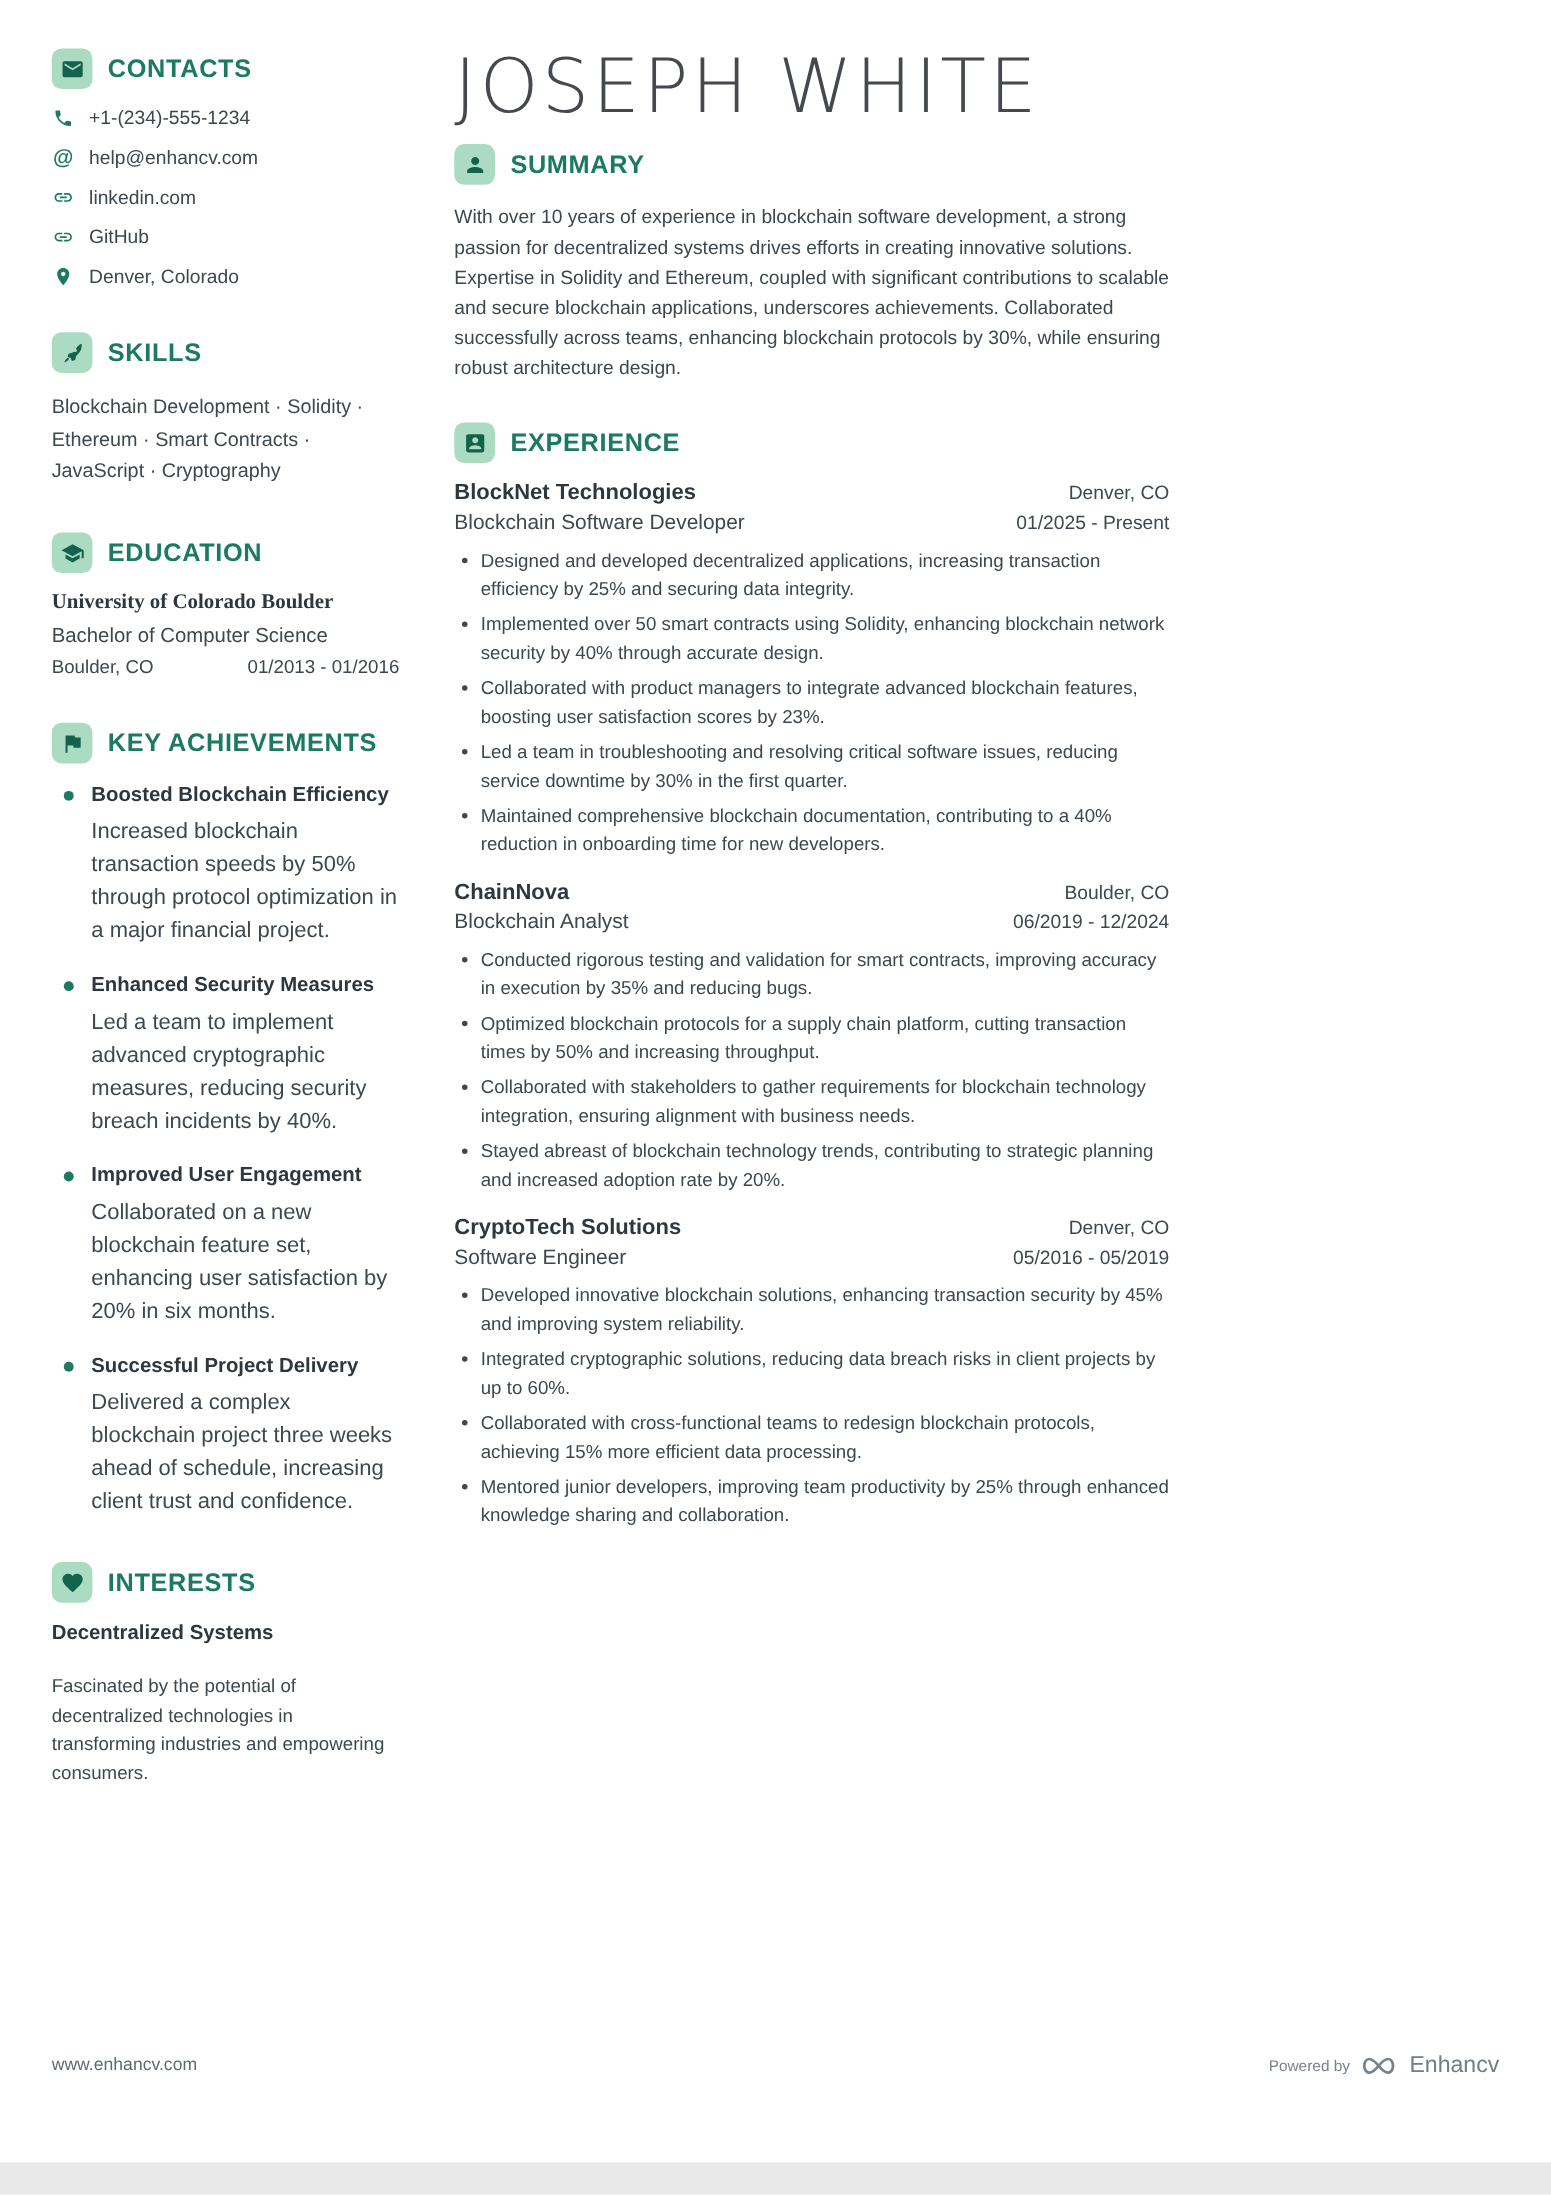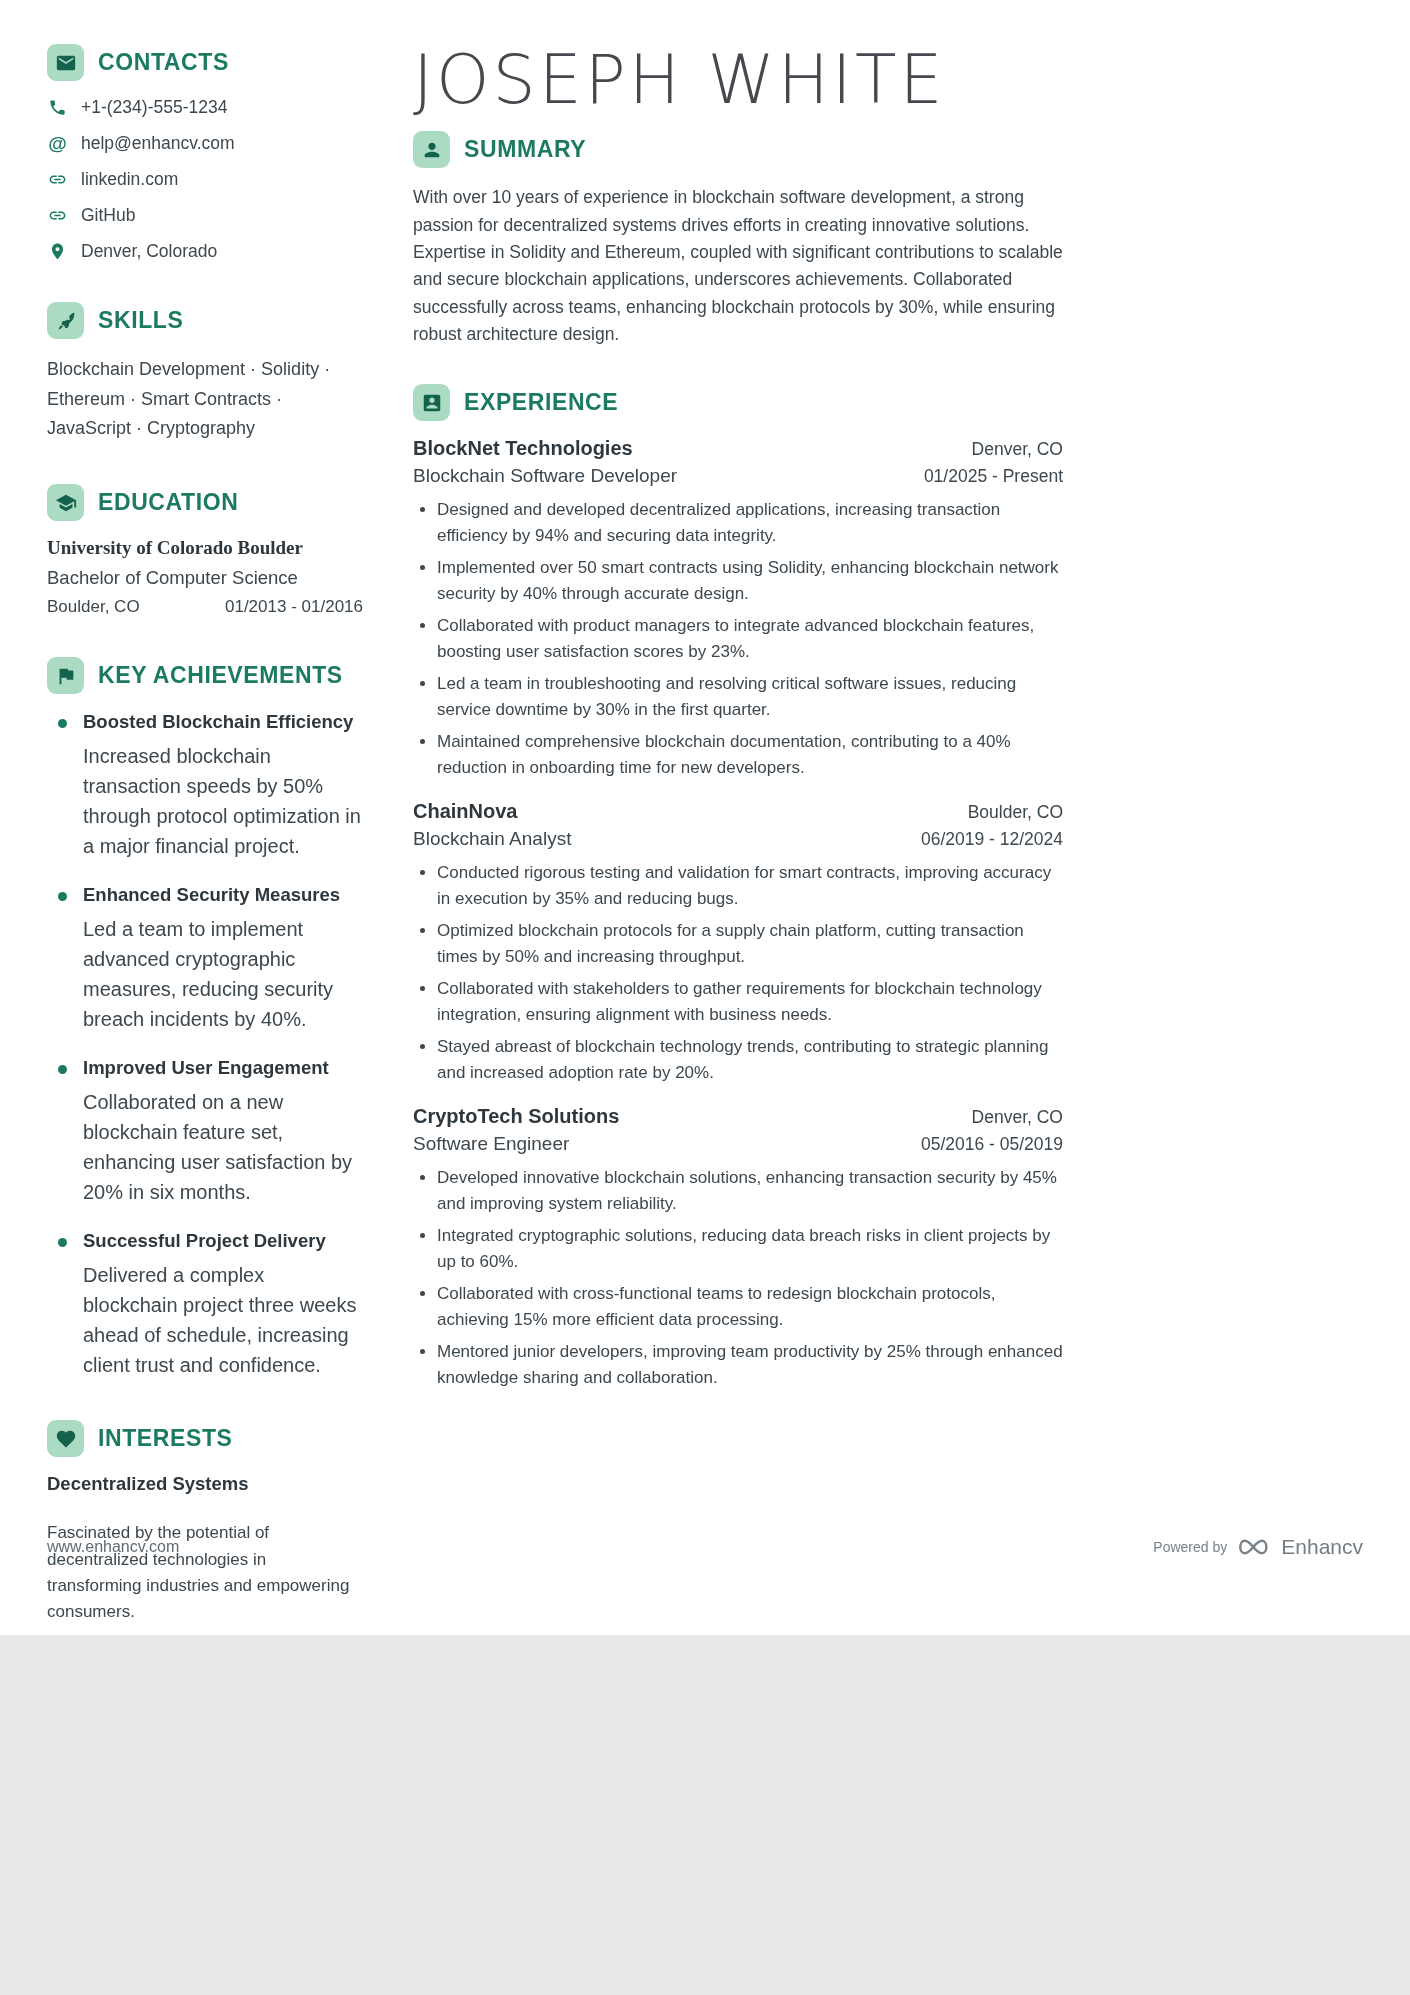--- a/index.html
+++ b/index.html
@@ -6,21 +6,21 @@
     --accent:#1b7a61;
     --accent-light:#abdcc3;
     --hl:#a2d9bc;
     --text:#3d474e;
     --text-dark:#2e373d;
     --muted:#5f6b70;
   }
   *{box-sizing:border-box;}
   html,body{margin:0;padding:0;background:#e9e9e9;}
   .page{
-    width:1410px;height:1635px;background:#ffffff;position:relative;
+    width:1410px;height:1966px;background:#ffffff;position:relative;
     font-family:"Liberation Sans", sans-serif;color:var(--text);overflow:hidden;
     margin:0 auto;
   }
   .content{display:flex;padding:44px 47px 0 47px;gap:50px;}
   .sidebar{width:316px;flex:0 0 316px;}
   .main{width:650px;flex:0 0 650px;}
 
   
   .sec-head{display:flex;align-items:center;gap:14px;margin:0 0 16px 0;}
   .icon-box{width:37px;height:37px;border-radius:9px;background:var(--accent-light);
@@ -252,21 +252,21 @@
         <div class="job">
           <div class="job-row">
             <span class="job-company">BlockNet Technologies</span>
             <span class="job-loc">Denver, CO</span>
           </div>
           <div class="job-row">
             <span class="job-role">Blockchain Software Developer</span>
             <span class="job-dates">01/2025 - Present</span>
           </div>
           <ul>
-            <li>Designed and developed decentralized applications, increasing transaction efficiency by 94% and securing data integrity.</li>
+            <li>Designed and developed decentralized applications, increasing transaction efficiency by 25% and securing data integrity.</li>
             <li>Implemented over 50 smart contracts using Solidity, enhancing blockchain network security by 40% through accurate design.</li>
             <li>Collaborated with product managers to integrate advanced blockchain features, boosting user satisfaction scores by 23%.</li>
             <li>Led a team in troubleshooting and resolving critical software issues, reducing service downtime by 30% in the first quarter.</li>
             <li>Maintained comprehensive blockchain documentation, contributing to a 40% reduction in onboarding time for new developers.</li>
           </ul>
         </div>
 
         <div class="job">
           <div class="job-row">
             <span class="job-company">ChainNova</span>

